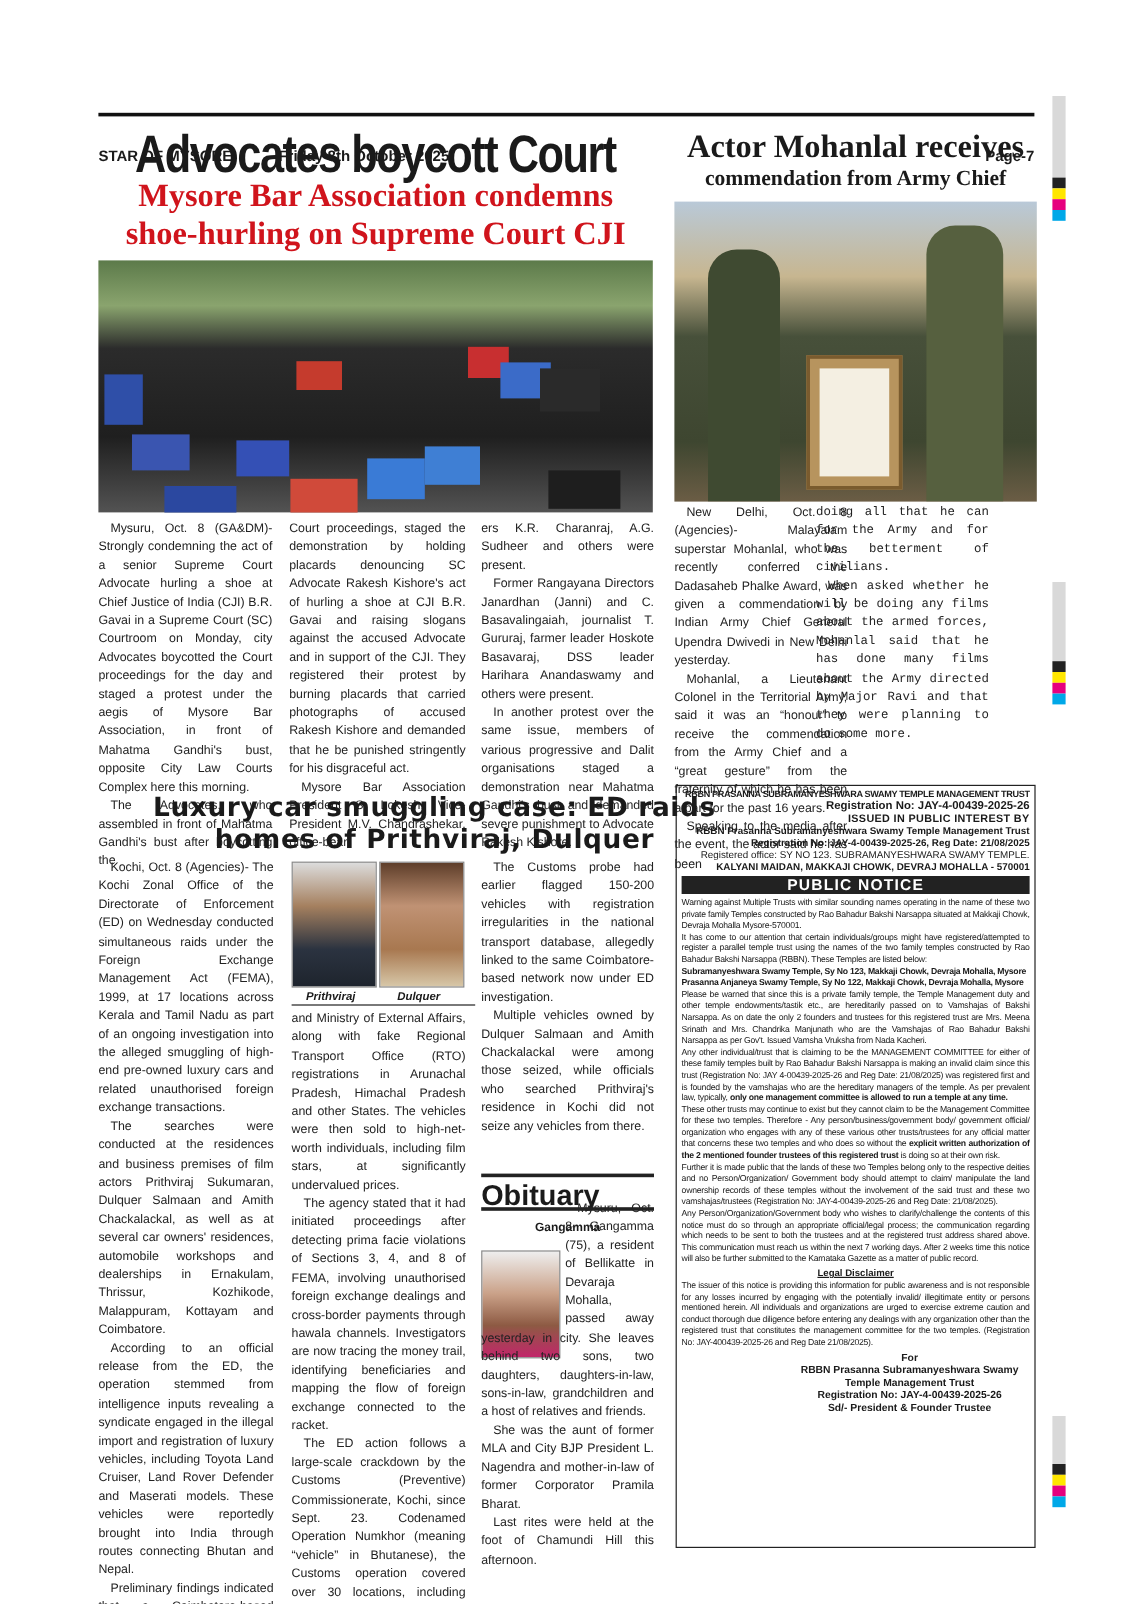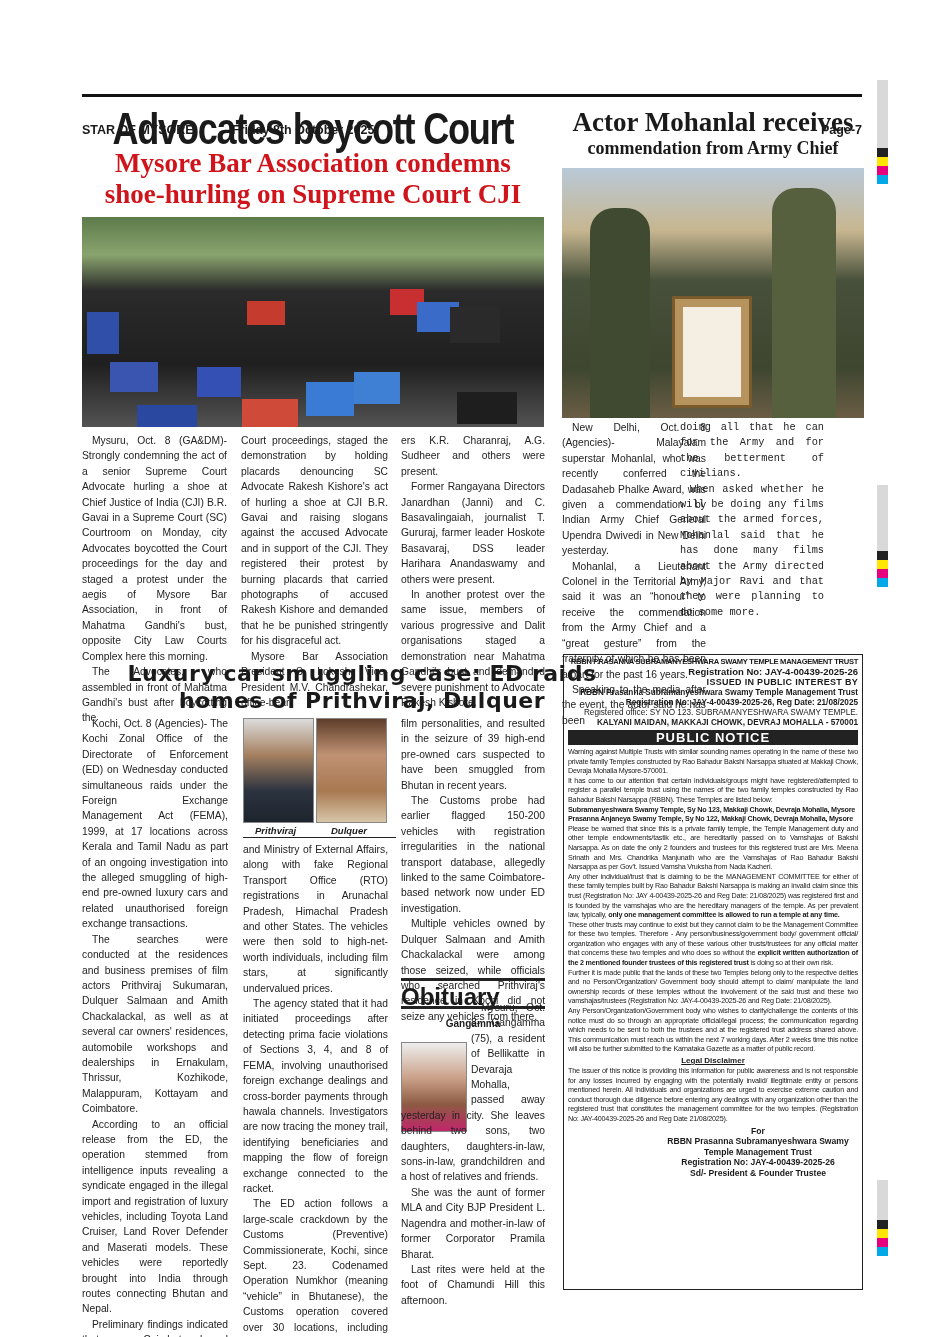--- a/index.html
+++ b/index.html
@@ -162,21 +162,20 @@
   <p>The searches were conducted at the residences and business premises of film actors Prithviraj Sukumaran, Dulquer Salmaan and Amith Chackalackal, as well as at several car owners' residences, automobile workshops and dealerships in Ernakulam, Thrissur, Kozhikode, Malappuram, Kottayam and Coimbatore.</p>
   <p>According to an official release from the ED, the operation stemmed from intelligence inputs revealing a syndicate engaged in the illegal import and registration of luxury vehicles, including Toyota Land Cruiser, Land Rover Defender and Maserati models. These vehicles were reportedly brought into India through routes connecting Bhutan and Nepal.</p>
   <p>Preliminary findings indicated that a Coimbatore-based network allegedly used forged documents purportedly from the Indian Army, US Embassy</p>
 </div>
 <div class="col" style="left:243px;top:842px;width:145px;">
   <p style="text-indent:0">and Ministry of External Affairs, along with fake Regional Transport Office (RTO) registrations in Arunachal Pradesh, Himachal Pradesh and other States. The vehicles were then sold to high-net-worth individuals, including film stars, at significantly undervalued prices.</p>
   <p>The agency stated that it had initiated proceedings after detecting prima facie violations of Sections 3, 4, and 8 of FEMA, involving unauthorised foreign exchange dealings and cross-border payments through hawala channels. Investigators are now tracing the money trail, identifying beneficiaries and mapping the flow of foreign exchange connected to the racket.</p>
   <p>The ED action follows a large-scale crackdown by the Customs (Preventive) Commissionerate, Kochi, since Sept. 23. Codenamed Operation Numkhor (meaning “vehicle” in Bhutanese), the Customs operation covered over 30 locations, including residences of prominent</p>
 </div>
 <div class="col" style="left:401px;top:716px;width:144px;">
-  <p style="text-indent:0">film personalities, and resulted in the seizure of 39 high-end pre-owned cars suspected to have been smuggled from Bhutan in recent years.</p>
   <p>The Customs probe had earlier flagged 150-200 vehicles with registration irregularities in the national transport database, allegedly linked to the same Coimbatore-based network now under ED investigation.</p>
   <p>Multiple vehicles owned by Dulquer Salmaan and Amith Chackalackal were among those seized, while officials who searched Prithviraj's residence in Kochi did not seize any vehicles from there.</p>
 </div>
 
 <div class="abs obit-rule" style="top:978px;"></div>
 <div class="abs obit-title">Obituary</div>
 <div class="abs obit-rule" style="top:1006px;"></div>
 <div class="abs obit-name">Gangamma</div>
 <div class="abs photo photo-gangamma"></div>
 <div class="col" style="left:401px;top:1000px;width:144px;">

